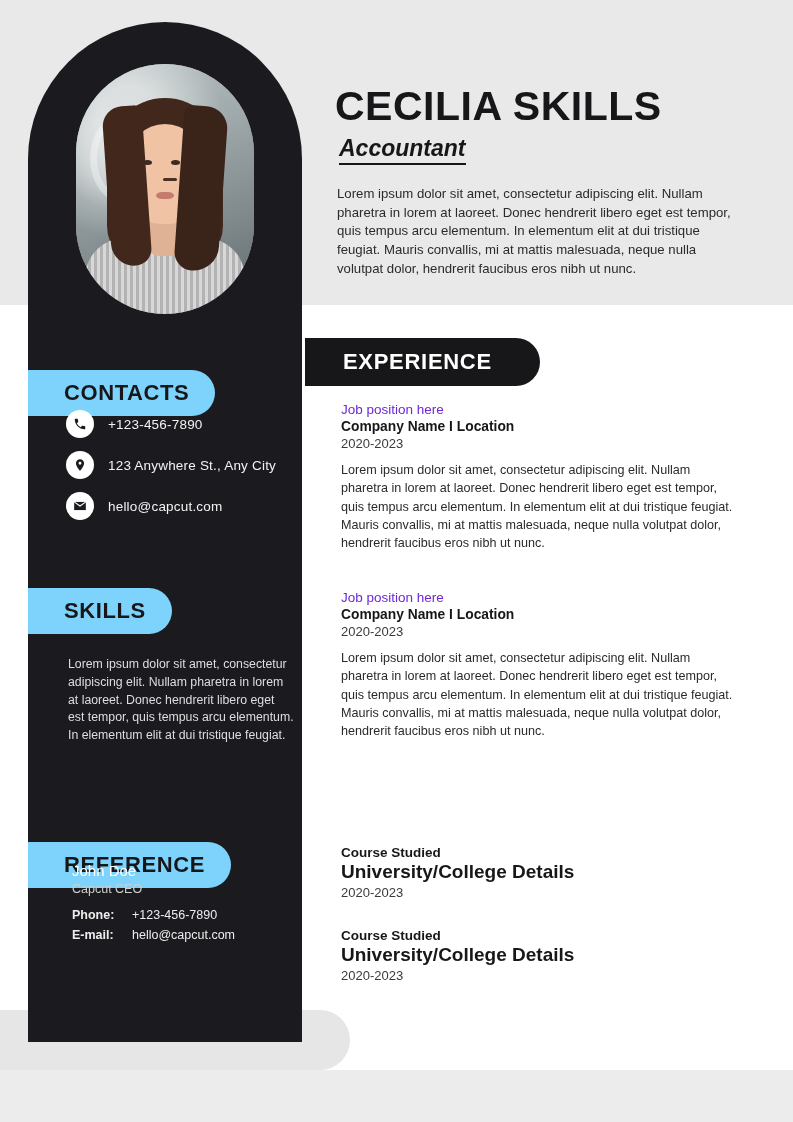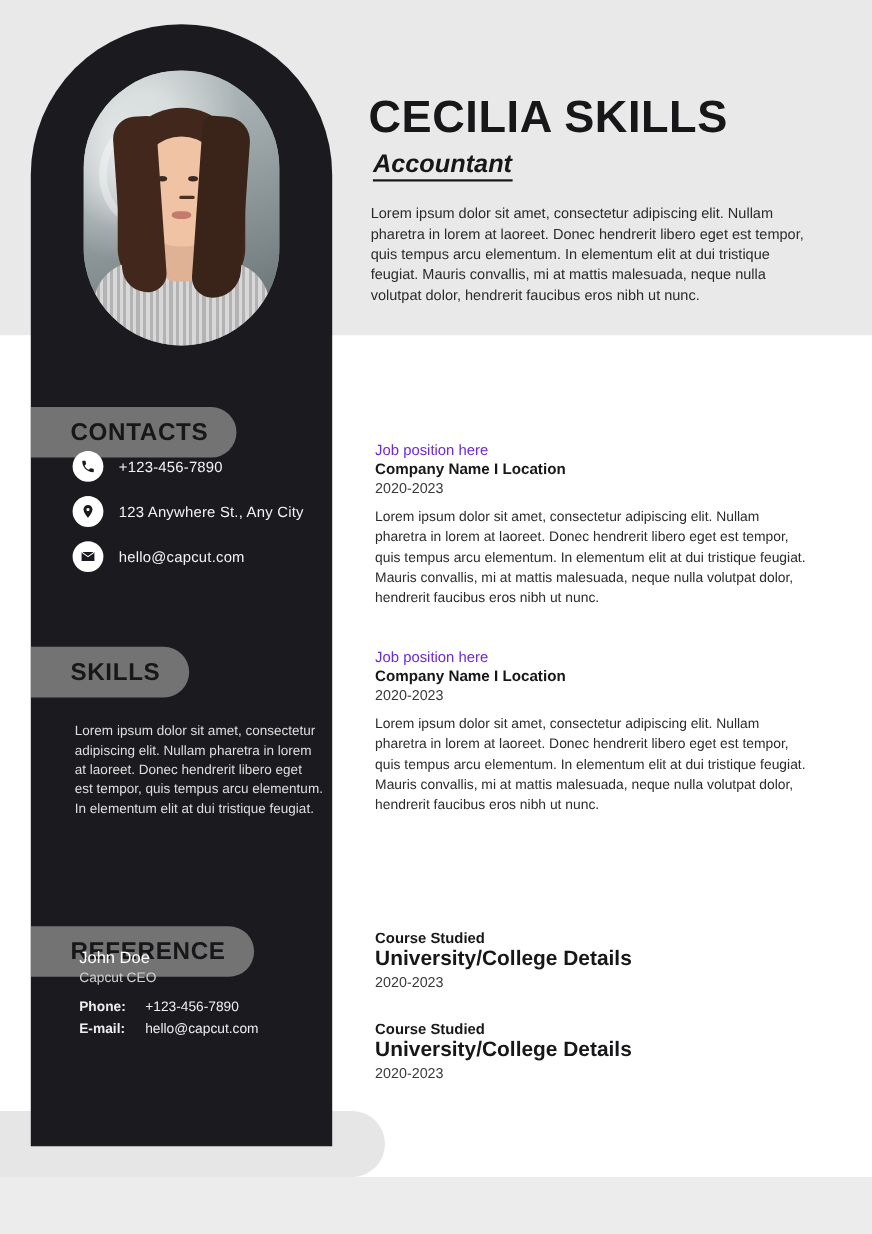--- a/index.html
+++ b/index.html
@@ -176,21 +176,21 @@
     width: 18px; height: 7px;
     background: #c27b6d;
     border-radius: 9px/5px;
   }
 
   
   .pill-light {
     position: absolute;
     left: 0;
     height: 46px;
-    background: #737373;
+    background: #7dd3fc;
     border-radius: 0 23px 23px 0;
     display: flex;
     align-items: center;
     padding: 0 26px 0 36px;
     box-sizing: border-box;
   }
   .pill-light .pill-text {
     font-size: 22px;
     font-weight: 700;
     letter-spacing: 0.6px;
@@ -443,20 +443,23 @@
         <span class="ref-label">E-mail:</span>
         <span>hello@capcut.com</span>
       </div>
     </div>
   </div>
 
   <div class="name">CECILIA SKILLS</div>
   <div class="role">Accountant</div>
   <div class="profile-text">Lorem ipsum dolor sit amet, consectetur adipiscing elit. Nullam pharetra in lorem at laoreet. Donec hendrerit libero eget est tempor, quis tempus arcu elementum. In elementum elit at dui tristique feugiat. Mauris convallis, mi at mattis malesuada, neque nulla volutpat dolor, hendrerit faucibus eros nibh ut nunc.</div>
 
+  <div class="pill-dark" style="top:338px; width:235px;">
+    <span class="pill-text">EXPERIENCE</span>
+  </div>
 
   <div class="entry" style="top:402px;">
     <div class="e-pos">Job position here</div>
     <div class="e-company">Company Name I Location</div>
     <div class="e-date">2020-2023</div>
     <div class="e-desc">Lorem ipsum dolor sit amet, consectetur adipiscing elit. Nullam pharetra in lorem at laoreet. Donec hendrerit libero eget est tempor, quis tempus arcu elementum. In elementum elit at dui tristique feugiat. Mauris convallis, mi at mattis malesuada, neque nulla volutpat dolor, hendrerit faucibus eros nibh ut nunc.</div>
   </div>
 
   <div class="entry" style="top:590px;">
     <div class="e-pos">Job position here</div>

